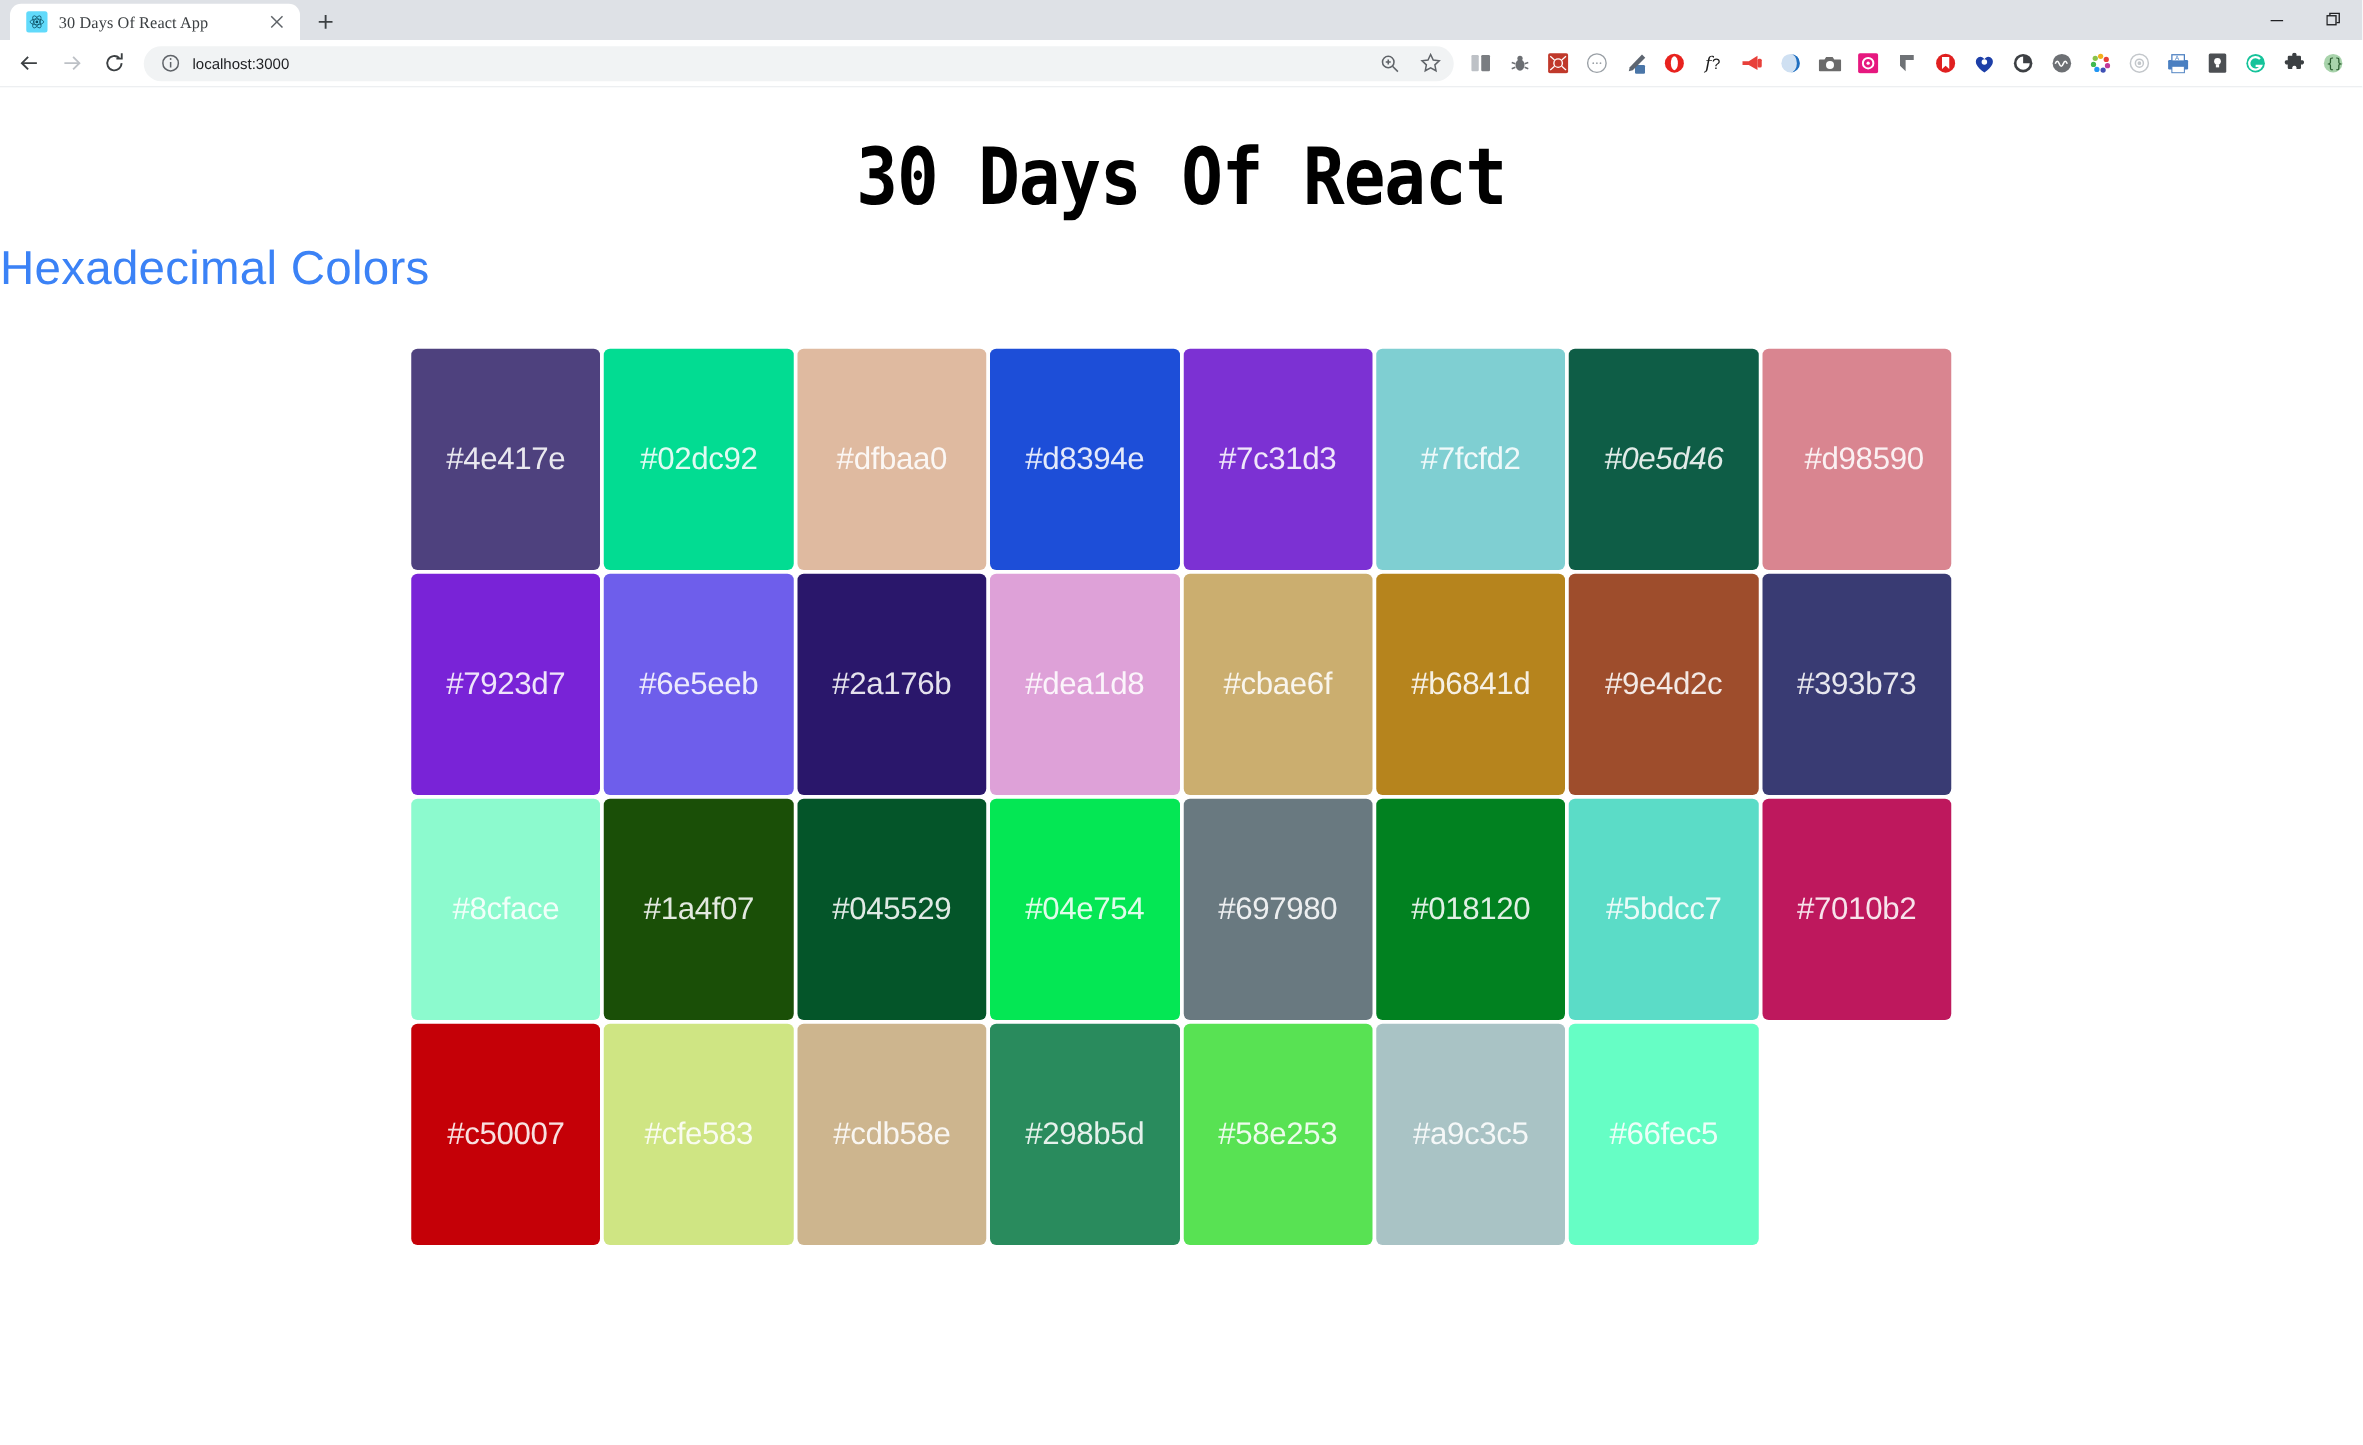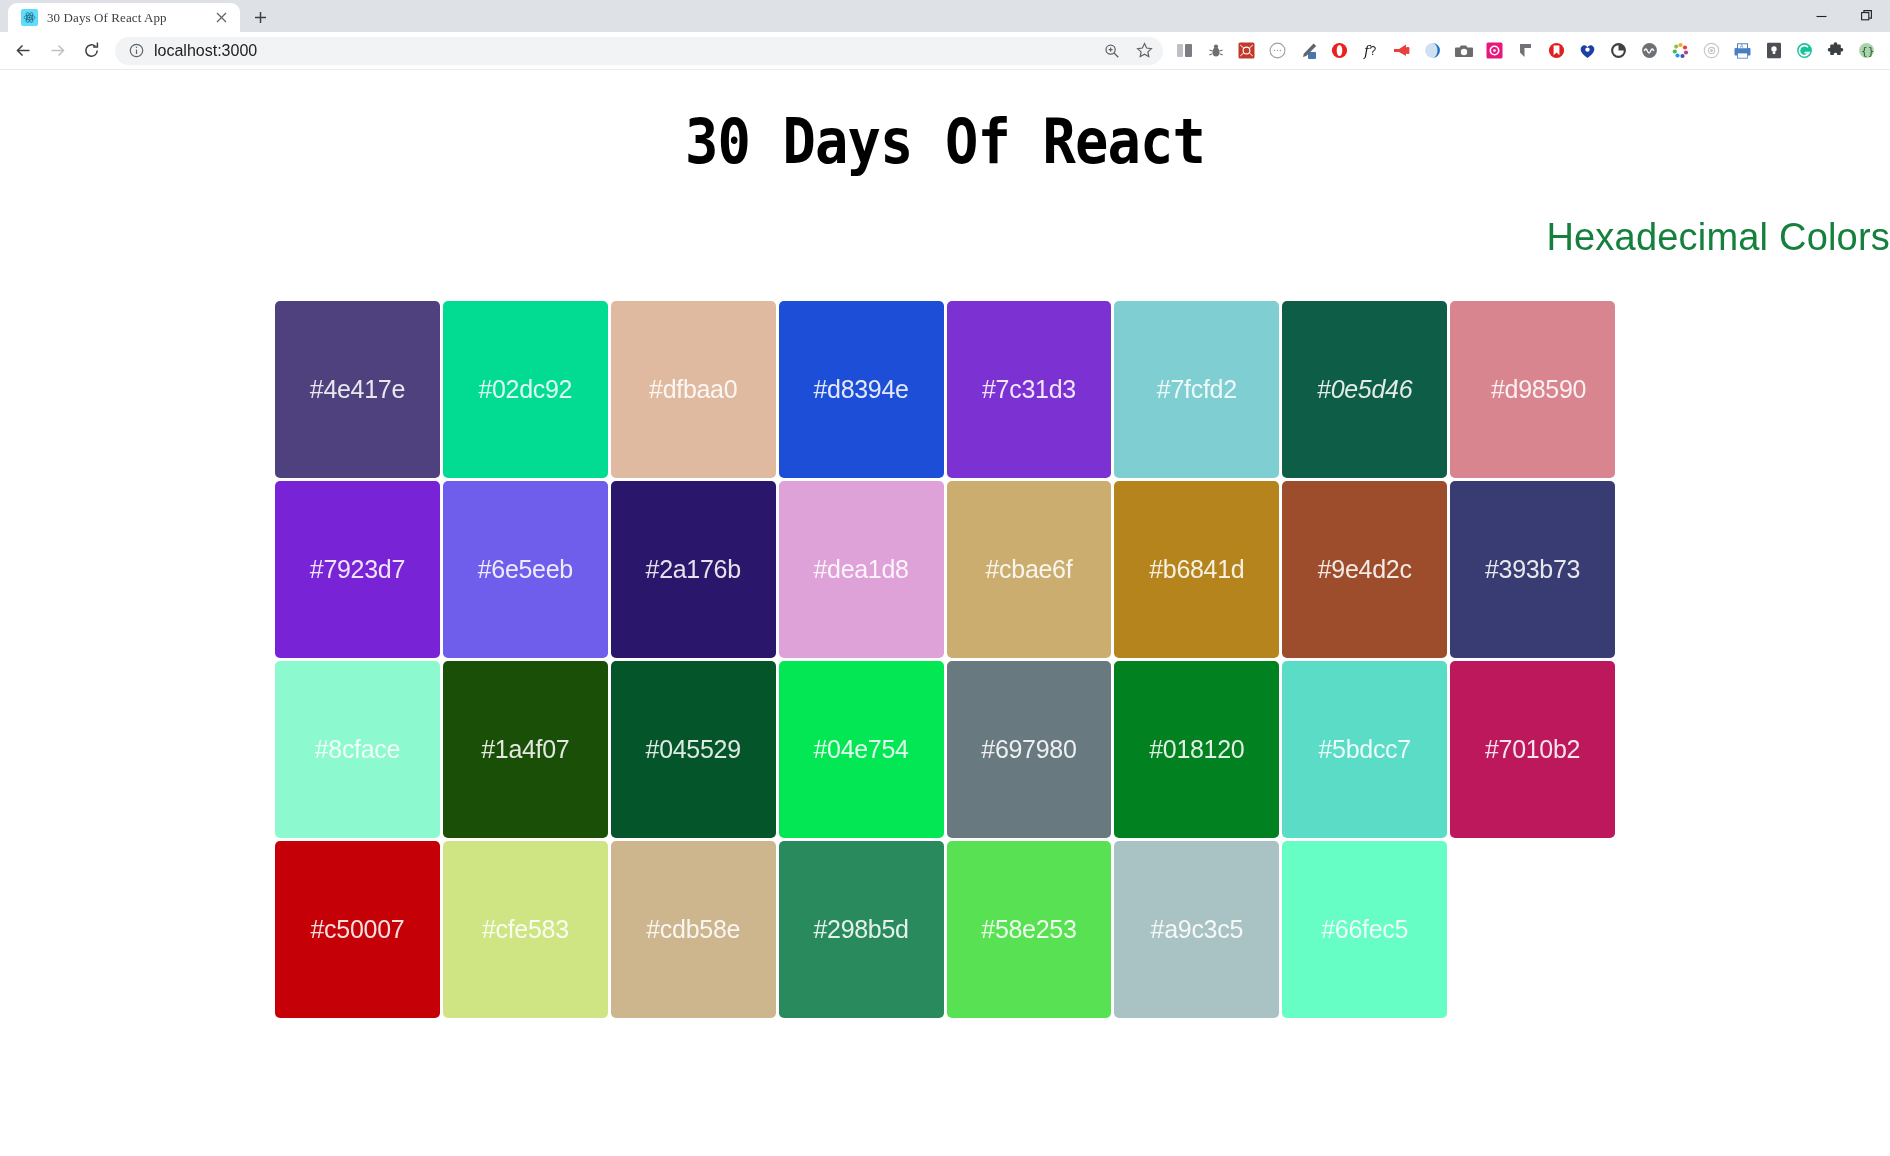--- a/index.html
+++ b/index.html
@@ -99,21 +99,21 @@
     border-radius: 14px;
     display: flex;
     align-items: center;
     padding: 0 10px 0 12px;
     margin: 0 6px 0 7px;
     min-width: 0;
     position: relative;
   }
   .omni-info { width:18px; height:18px; flex:0 0 18px; color:#5f6368; display:flex; align-items:center; justify-content:center; }
   .omni-url {
-    font-size: 16px;
+    font-size: 12px;
     color: #202124;
     margin-left: 9px;
     white-space: nowrap;
     overflow:hidden;
     flex: 1 1 auto;
   }
   .omni-right { display:flex; align-items:center; gap: 14px; margin-left:8px; }
   .omni-icon { width:18px; height:18px; color:#5f6368; display:flex; align-items:center; justify-content:center;}
 
   .ext-row { display:flex; align-items:center; gap: 0px; }
@@ -137,31 +137,31 @@
     text-align: center;
     font-family: "DejaVu Sans Mono", monospace;
     font-size: 63px;
     font-weight: 700;
     color: #000000;
     letter-spacing: -1px;
     line-height: 1.15;
     transform: scaleX(0.88);
   }
   h2.sub-title {
-    text-align: right;
+    text-align: left;
     font-family: "Liberation Sans", sans-serif;
     font-size: 38px;
     font-weight: 400;
-    color: #15803d;
-    margin-top: 38px;
+    color: #3b82f6;
+    margin-top: 16px;
     letter-spacing: 0.2px;
   }
 
   .grid {
-    width: 1340px;
+    width: 1232px;
     margin: 42px auto 0 auto;
     display: grid;
     grid-template-columns: repeat(8, 1fr);
     gap: 3px;
   }
   .swatch {
     height: 177px;
     border-radius: 5px;
     display: flex;
     align-items: center;

